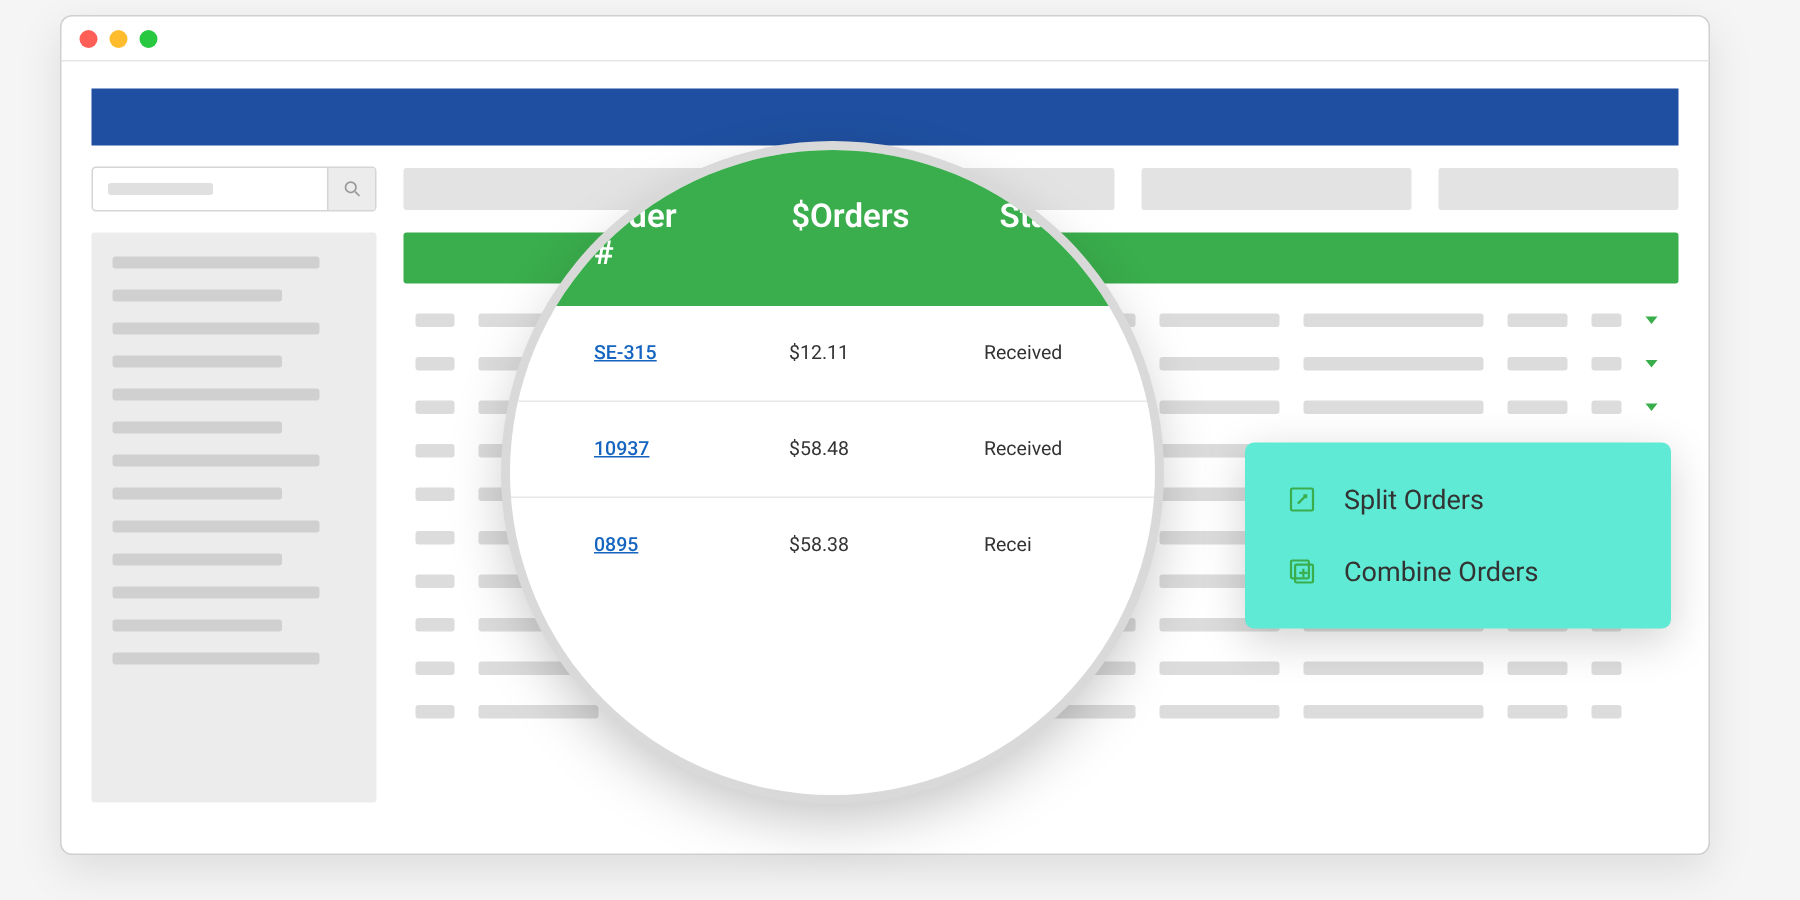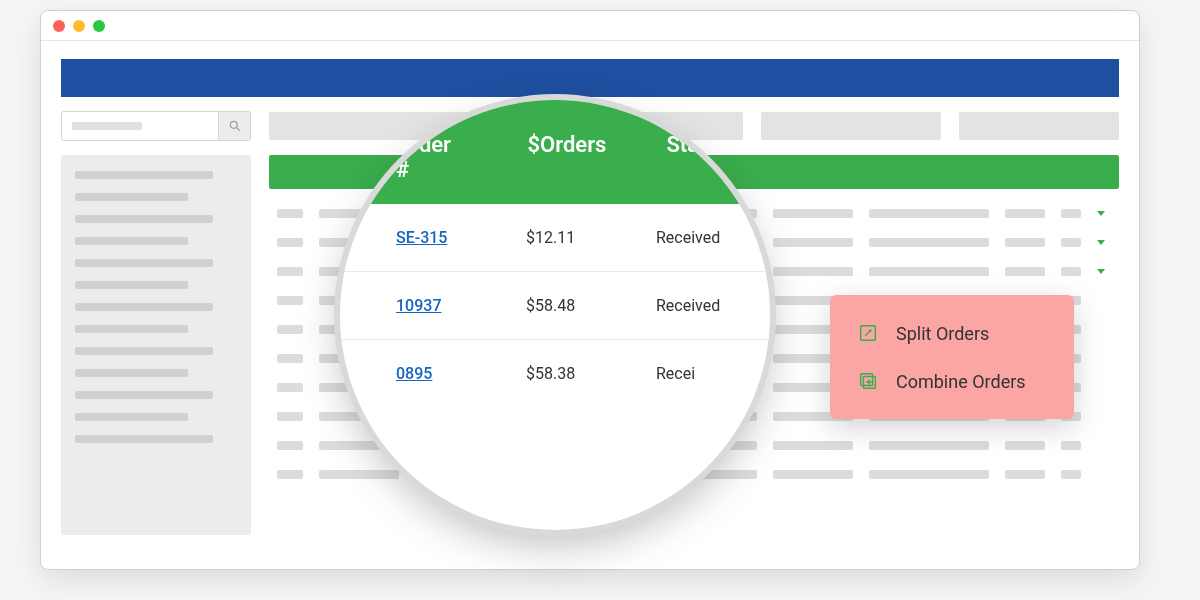--- a/index.html
+++ b/index.html
@@ -156,40 +156,40 @@
     font-size: 22px;
     font-weight: 600;
     gap: 60px;
   }
   .mag-row {
     display: flex;
     padding: 24px 40px 24px 56px;
     border-top: 1px solid #e8e8e8;
     align-items: center;
     gap: 50px;
-    font-size: 16px;
+    font-size: 13px;
     color: #333;
   }
   .mag-row:first-of-type { border-top: none; }
   .order-link {
     color: #1565c0;
     text-decoration: underline;
     font-weight: 500;
     min-width: 80px;
   }
   .mag-total { min-width: 80px; }
   .mag-status { }
 
   
   .context-menu {
     position: absolute;
     top: 295px;
     left: 830px;
-    width: 244px;
-    background: #fca5a5;
+    width: 284px;
+    background: #5eead4;
     border-radius: 6px;
     box-shadow: 0 8px 30px rgba(0,0,0,0.18);
     padding: 14px 0;
   }
   .menu-item {
     display: flex;
     align-items: center;
     gap: 16px;
     padding: 12px 26px;
     font-size: 18px;

